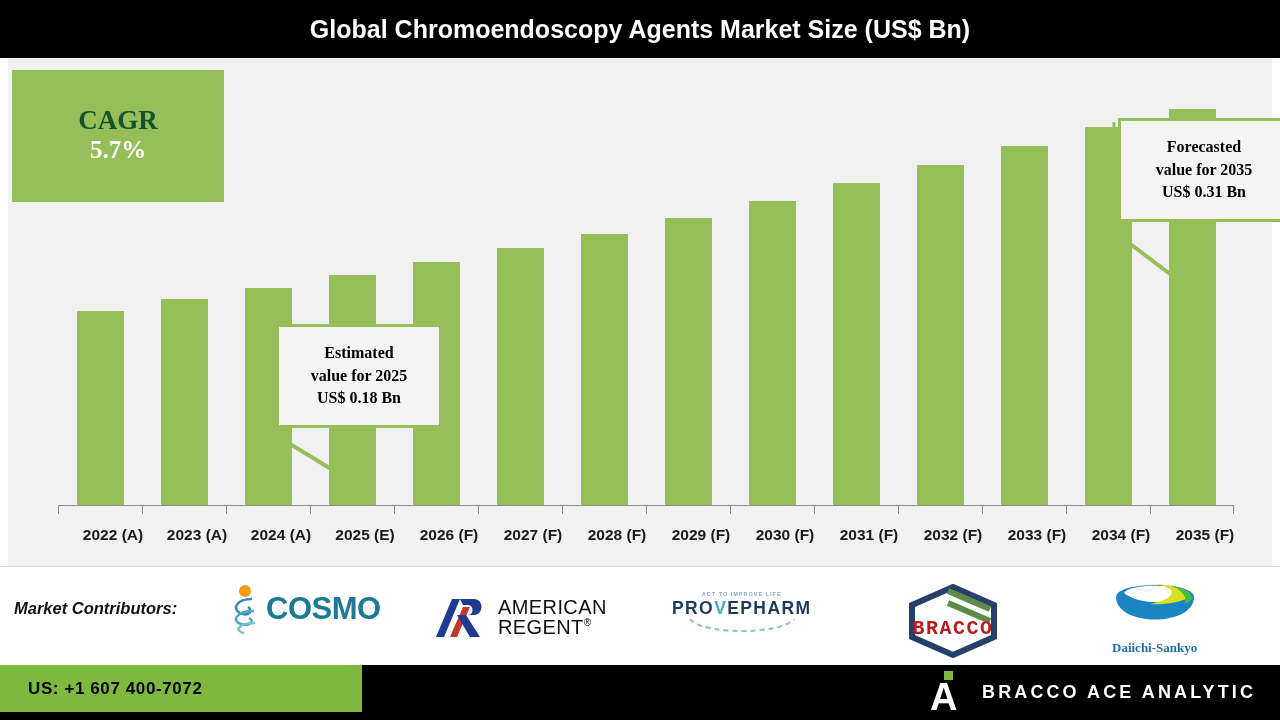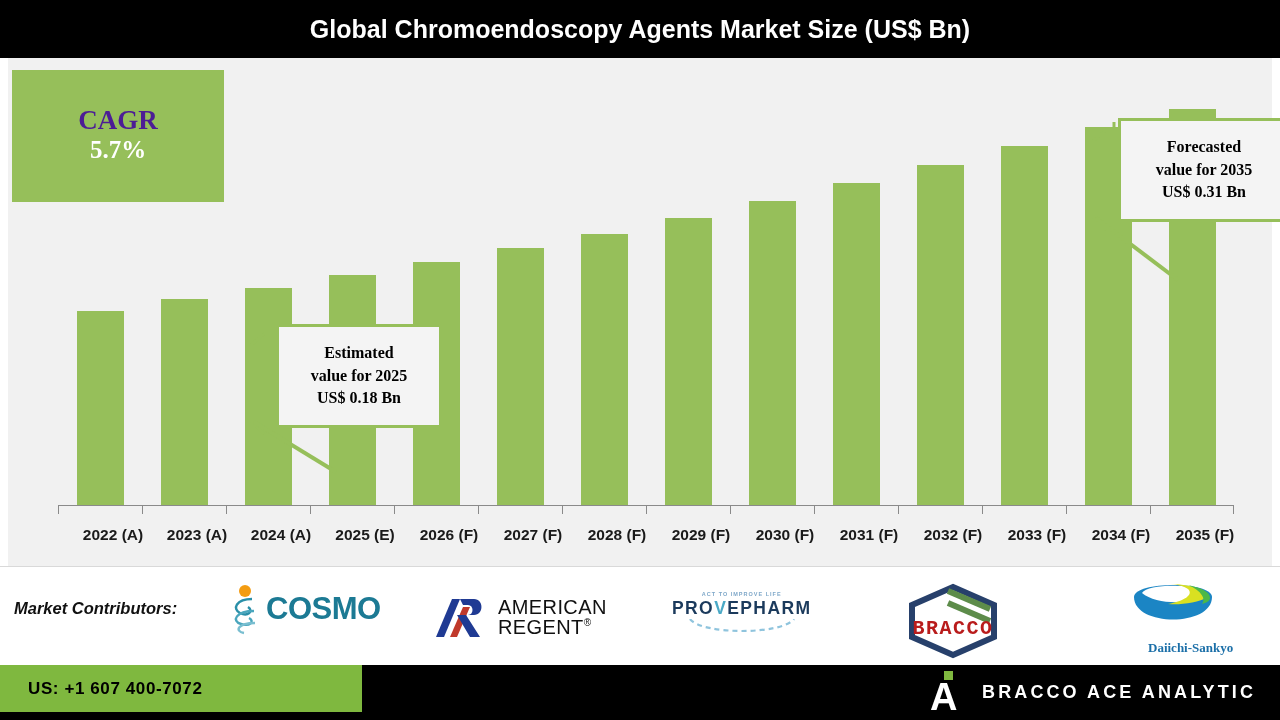--- a/index.html
+++ b/index.html
@@ -28,21 +28,21 @@
     background:#f1f1f1;
   }
 
   
   .cagr-box{
     position:absolute;left:4px;top:12px;width:212px;height:132px;
     background:#96bf5a;
     display:flex;flex-direction:column;align-items:center;justify-content:center;
     font-family:"Liberation Serif", serif;
   }
-  .cagr-title{color:#4c1d95;font-size:27px;font-weight:bold;line-height:1.05;}
+  .cagr-title{color:#14532d;font-size:27px;font-weight:bold;line-height:1.05;}
   .cagr-range{color:#000;font-size:26px;font-weight:bold;line-height:1.15;}
   .cagr-value{color:#ffffff;font-size:25px;font-weight:bold;line-height:1.3;}
 
   
   .plot{
     position:absolute;left:40px;top:0px;width:1200px;height:508px;
   }
   .axis-line{
     position:absolute;left:10px;top:447px;width:1176px;height:1px;
     background:#8a8a8a;
@@ -147,21 +147,20 @@
     position:absolute;left:0;right:0;top:34px;text-align:center;
     font-size:20px;font-weight:bold;color:#b91c1c;letter-spacing:1.5px;
     font-family:Liberation Mono, monospace;
   }
 
   
   .daiichi{left:1112px;top:14px;flex-direction:column;align-items:center;}
   .daiichi-text{
     font-size:13px;color:#1b6fa8;font-weight:bold;margin-top:1px;
     font-family:"Liberation Serif", serif;
-    margin-left:36px;
   }
 
   
   .footer{
     position:absolute;left:0;top:665px;width:1280px;height:55px;background:#000000;
   }
   .footer-green{
     position:absolute;left:0;top:0;width:362px;height:47px;background:#7fb83f;
     display:flex;align-items:center;
   }

